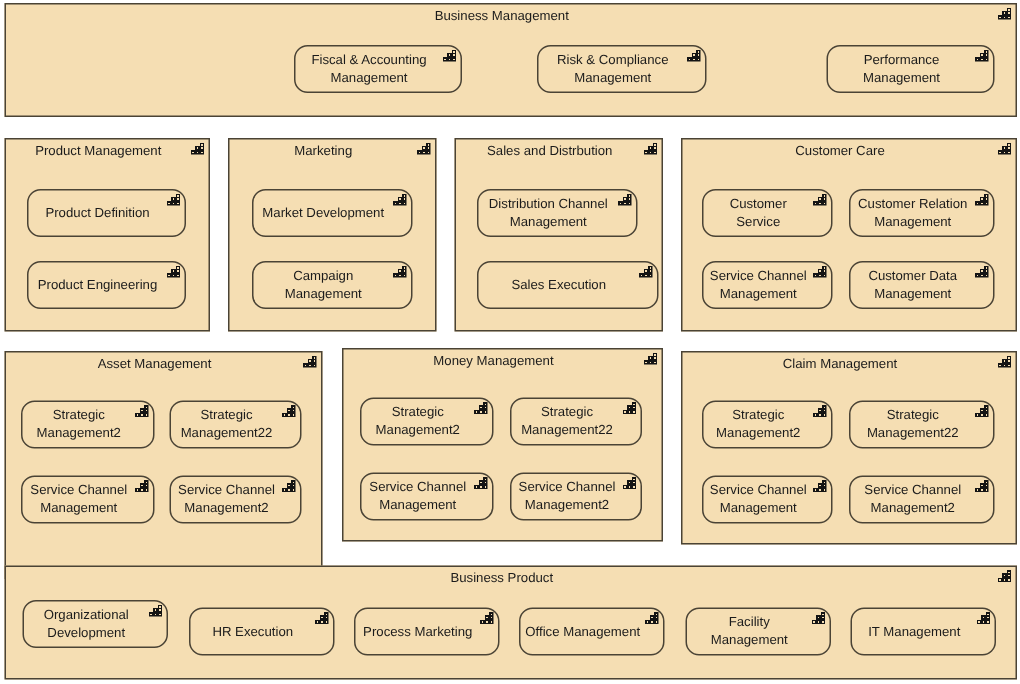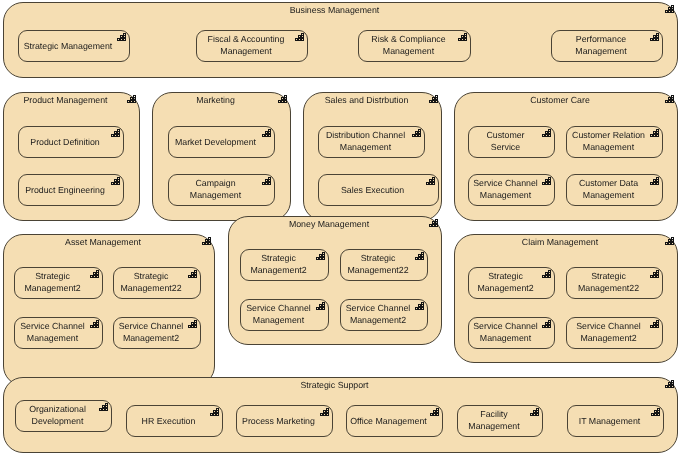--- a/index.html
+++ b/index.html
@@ -2,21 +2,21 @@
 <html><head>
 <meta charset="utf-8">
 <title>Business Capability Map</title>
 <style>
   html,body{margin:0;padding:0;background:#ffffff;}
   body{width:680px;height:456px;overflow:hidden;
        font-family:"Liberation Sans",sans-serif;
        -webkit-font-smoothing:antialiased;text-rendering:geometricPrecision;}
   .canvas{position:relative;width:680px;height:456px;overflow:hidden;}
   .grp{position:absolute;box-sizing:border-box;background:#f5deb3;
-       border:1px solid #4a4335;border-radius:20px;}
+       border:1px solid #4a4335;border-radius:0;}
   .grp-title{position:absolute;left:10px;right:22px;top:1.3px;text-align:center;
        font-size:8.8px;color:#1b1b1b;line-height:12px;white-space:nowrap;
        overflow:hidden;}
   .cap{position:absolute;box-sizing:border-box;background:#f5deb3;
        border:1px solid #4a4335;border-radius:9px;}
   .cap > .lbl{position:absolute;left:2px;right:14px;top:50%;
        transform:translateY(-50%);margin-top:-0.5px;text-align:center;
        font-size:8.8px;color:#1b1b1b;line-height:12.6px;}
   .icon{position:absolute;display:block;right:2.6px;top:1.8px;
         shape-rendering:crispEdges;}
@@ -24,26 +24,20 @@
 </style>
 </head>
 <body>
 
 <div class="canvas">
   <div class="grp" style="left:3px;top:2px;width:675px;height:76px">
     <div class="grp-title">Business Management</div>
     <svg class="icon" width="9" height="8" viewBox="0 0 9 8">
         <path class="ico-p" d="M6 0h3v8H6zM3 2h3v6H3zM0 5h3v3H0zM7 1h1v1H7zM7 3h1v1H7zM7 6h1v1H7zM4 3h1v1H4zM4 6h1v1H4zM1 6h1v1H1z"></path>
       </svg>
-    <div class="cap" style="left:14px;top:27px;width:112px;height:32px">
-      <div class="lbl">Strategic Management</div>
-      <svg class="icon" width="9" height="8" viewBox="0 0 9 8">
-          <path class="ico-p" d="M6 0h3v8H6zM3 2h3v6H3zM0 5h3v3H0zM7 1h1v1H7zM7 3h1v1H7zM7 6h1v1H7zM4 3h1v1H4zM4 6h1v1H4zM1 6h1v1H1z"></path>
-        </svg>
-    </div>
     <div class="cap" style="left:192px;top:27px;width:112px;height:32px">
       <div class="lbl">Fiscal &amp; Accounting Management</div>
       <svg class="icon" width="9" height="8" viewBox="0 0 9 8">
           <path class="ico-p" d="M6 0h3v8H6zM3 2h3v6H3zM0 5h3v3H0zM7 1h1v1H7zM7 3h1v1H7zM7 6h1v1H7zM4 3h1v1H4zM4 6h1v1H4zM1 6h1v1H1z"></path>
         </svg>
     </div>
     <div class="cap" style="left:354px;top:27px;width:113px;height:32px">
       <div class="lbl">Risk &amp; Compliance Management</div>
       <svg class="icon" width="9" height="8" viewBox="0 0 9 8">
           <path class="ico-p" d="M6 0h3v8H6zM3 2h3v6H3zM0 5h3v3H0zM7 1h1v1H7zM7 3h1v1H7zM7 6h1v1H7zM4 3h1v1H4zM4 6h1v1H4zM1 6h1v1H1z"></path>
@@ -163,21 +157,21 @@
           <path class="ico-p" d="M6 0h3v8H6zM3 2h3v6H3zM0 5h3v3H0zM7 1h1v1H7zM7 3h1v1H7zM7 6h1v1H7zM4 3h1v1H4zM4 6h1v1H4zM1 6h1v1H1z"></path>
         </svg>
     </div>
     <div class="cap" style="left:109px;top:82px;width:88px;height:32px">
       <div class="lbl">Service Channel Management2</div>
       <svg class="icon" width="9" height="8" viewBox="0 0 9 8">
           <path class="ico-p" d="M6 0h3v8H6zM3 2h3v6H3zM0 5h3v3H0zM7 1h1v1H7zM7 3h1v1H7zM7 6h1v1H7zM4 3h1v1H4zM4 6h1v1H4zM1 6h1v1H1z"></path>
         </svg>
     </div>
   </div>
-  <div class="grp" style="left:228px;top:216px;width:214px;height:129px">
+  <div class="grp" style="left:228px;top:232px;width:214px;height:129px">
     <div class="grp-title">Money Management</div>
     <svg class="icon" width="9" height="8" viewBox="0 0 9 8">
         <path class="ico-p" d="M6 0h3v8H6zM3 2h3v6H3zM0 5h3v3H0zM7 1h1v1H7zM7 3h1v1H7zM7 6h1v1H7zM4 3h1v1H4zM4 6h1v1H4zM1 6h1v1H1z"></path>
       </svg>
     <div class="cap" style="left:11px;top:32px;width:89px;height:32px">
       <div class="lbl">Strategic Management2</div>
       <svg class="icon" width="9" height="8" viewBox="0 0 9 8">
           <path class="ico-p" d="M6 0h3v8H6zM3 2h3v6H3zM0 5h3v3H0zM7 1h1v1H7zM7 3h1v1H7zM7 6h1v1H7zM4 3h1v1H4zM4 6h1v1H4zM1 6h1v1H1z"></path>
         </svg>
     </div>
@@ -224,21 +218,21 @@
         </svg>
     </div>
     <div class="cap" style="left:111px;top:82px;width:97px;height:32px">
       <div class="lbl">Service Channel Management2</div>
       <svg class="icon" width="9" height="8" viewBox="0 0 9 8">
           <path class="ico-p" d="M6 0h3v8H6zM3 2h3v6H3zM0 5h3v3H0zM7 1h1v1H7zM7 3h1v1H7zM7 6h1v1H7zM4 3h1v1H4zM4 6h1v1H4zM1 6h1v1H1z"></path>
         </svg>
     </div>
   </div>
   <div class="grp" style="left:3px;top:377px;width:675px;height:76px">
-    <div class="grp-title">Strategic Support</div>
+    <div class="grp-title">Business Product</div>
     <svg class="icon" width="9" height="8" viewBox="0 0 9 8">
         <path class="ico-p" d="M6 0h3v8H6zM3 2h3v6H3zM0 5h3v3H0zM7 1h1v1H7zM7 3h1v1H7zM7 6h1v1H7zM4 3h1v1H4zM4 6h1v1H4zM1 6h1v1H1z"></path>
       </svg>
     <div class="cap" style="left:11px;top:22px;width:97px;height:32px">
       <div class="lbl">Organizational Development</div>
       <svg class="icon" width="9" height="8" viewBox="0 0 9 8">
           <path class="ico-p" d="M6 0h3v8H6zM3 2h3v6H3zM0 5h3v3H0zM7 1h1v1H7zM7 3h1v1H7zM7 6h1v1H7zM4 3h1v1H4zM4 6h1v1H4zM1 6h1v1H1z"></path>
         </svg>
     </div>
     <div class="cap" style="left:122px;top:27px;width:97px;height:32px">
@@ -252,21 +246,21 @@
       <svg class="icon" width="9" height="8" viewBox="0 0 9 8">
           <path class="ico-p" d="M6 0h3v8H6zM3 2h3v6H3zM0 5h3v3H0zM7 1h1v1H7zM7 3h1v1H7zM7 6h1v1H7zM4 3h1v1H4zM4 6h1v1H4zM1 6h1v1H1z"></path>
         </svg>
     </div>
     <div class="cap" style="left:342px;top:27px;width:97px;height:32px">
       <div class="lbl">Office Management</div>
       <svg class="icon" width="9" height="8" viewBox="0 0 9 8">
           <path class="ico-p" d="M6 0h3v8H6zM3 2h3v6H3zM0 5h3v3H0zM7 1h1v1H7zM7 3h1v1H7zM7 6h1v1H7zM4 3h1v1H4zM4 6h1v1H4zM1 6h1v1H1z"></path>
         </svg>
     </div>
-    <div class="cap" style="left:453px;top:27px;width:86px;height:32px">
+    <div class="cap" style="left:453px;top:27px;width:97px;height:32px">
       <div class="lbl">Facility Management</div>
       <svg class="icon" width="9" height="8" viewBox="0 0 9 8">
           <path class="ico-p" d="M6 0h3v8H6zM3 2h3v6H3zM0 5h3v3H0zM7 1h1v1H7zM7 3h1v1H7zM7 6h1v1H7zM4 3h1v1H4zM4 6h1v1H4zM1 6h1v1H1z"></path>
         </svg>
     </div>
     <div class="cap" style="left:563px;top:27px;width:97px;height:32px">
       <div class="lbl">IT Management</div>
       <svg class="icon" width="9" height="8" viewBox="0 0 9 8">
           <path class="ico-p" d="M6 0h3v8H6zM3 2h3v6H3zM0 5h3v3H0zM7 1h1v1H7zM7 3h1v1H7zM7 6h1v1H7zM4 3h1v1H4zM4 6h1v1H4zM1 6h1v1H1z"></path>
         </svg>

